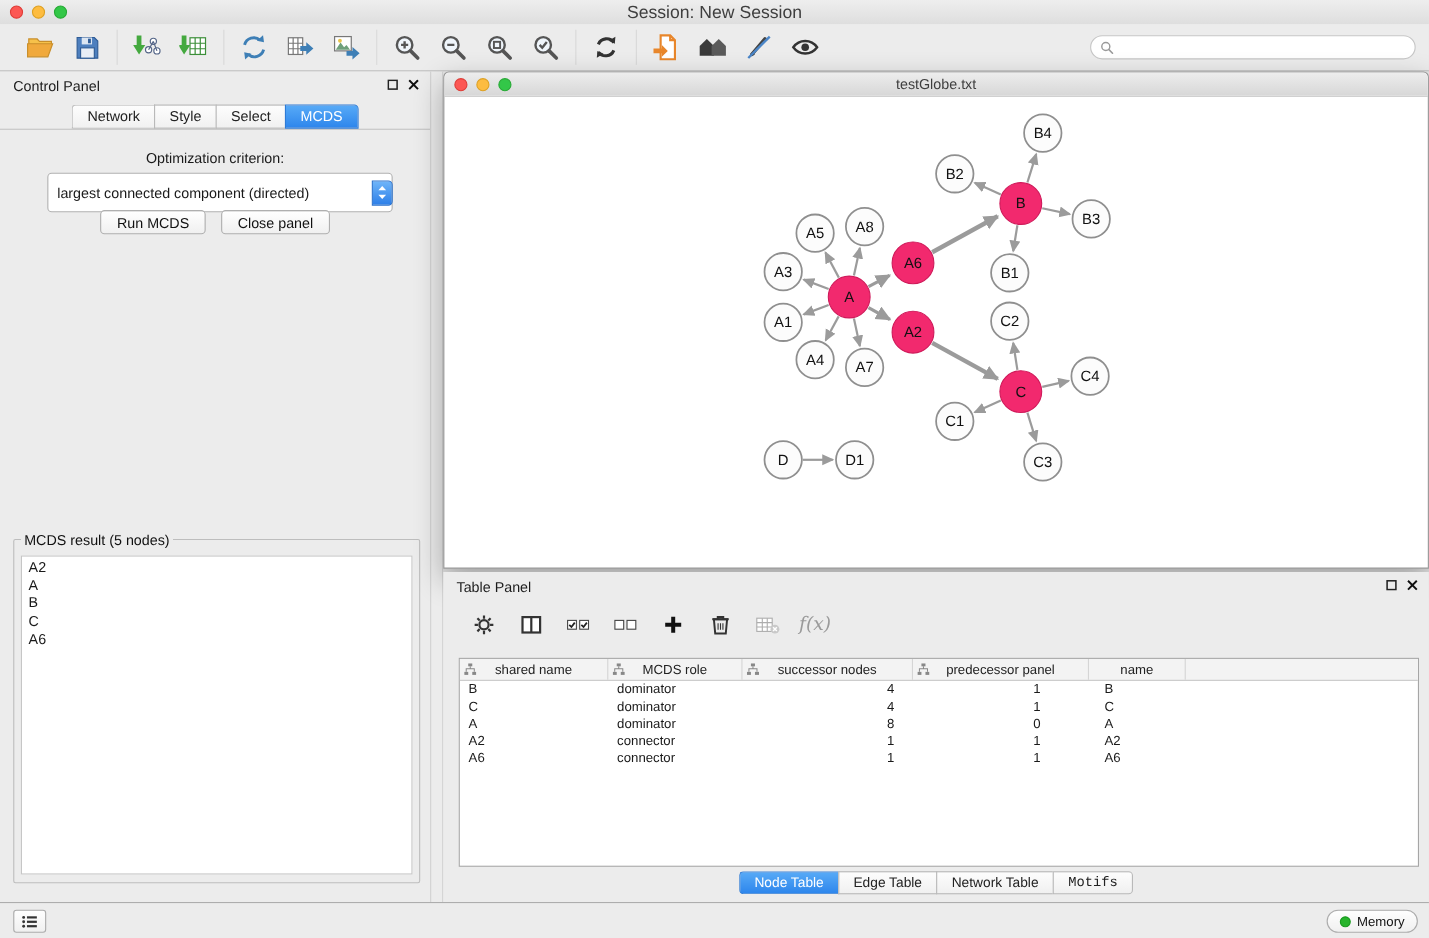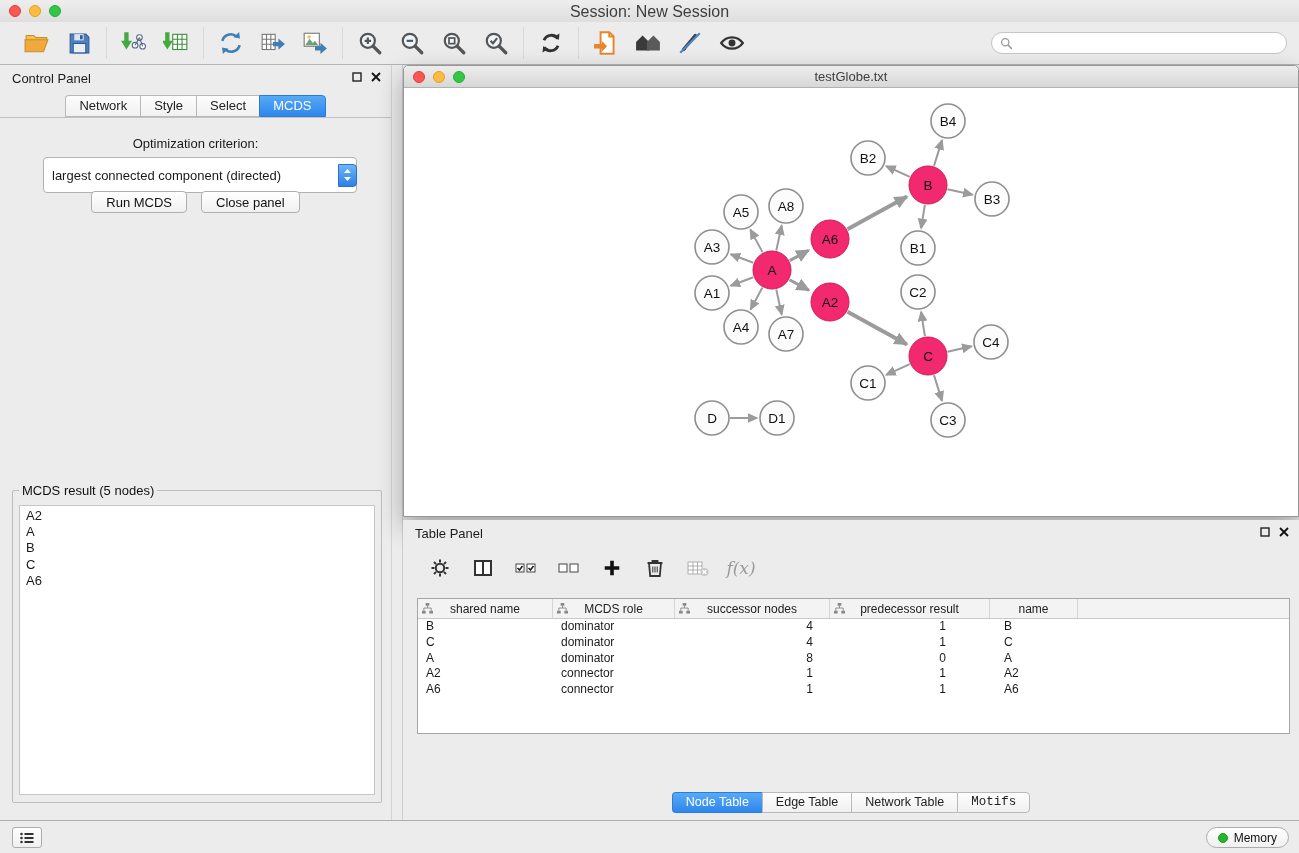--- a/index.html
+++ b/index.html
@@ -54,21 +54,21 @@
 .network-window { position:absolute; left:0; top:0; width:896px; height:452px; background:#fff; border:1px solid #979797; border-radius:5px 5px 0 0; box-shadow:0 10px 26px rgba(0,0,0,0.30); }
 .nw-titlebar { position:absolute; top:0; left:0; right:0; height:22px; background:linear-gradient(#EDEDED,#D7D7D7); border-bottom:1px solid #B1B1B1; border-radius:5px 5px 0 0; }
 .nw-title { position:absolute; left:0; right:0; top:3px; text-align:center; font-size:13px; color:#3E3E3E; }
 .graph { position:absolute; left:0; top:22px; width:894px; height:428px; }
 
 
 .table-panel { position:absolute; left:0; top:455px; right:0; bottom:0; background:#ECECEC; }
 .tp-toolbar { position:absolute; top:30px; left:24px; height:36px; display:flex; align-items:center; gap:17px; }
 .tpbtn { width:26px; height:26px; display:flex; align-items:center; justify-content:center; }
 .fx-label { font-family:"DejaVu Serif",serif; font-style:italic; font-size:17px; color:#9A9A9A; }
-.tablebox { position:absolute; left:14px; right:9px; top:78px; height:136px; background:#fff; border:1px solid #A6A6A6; overflow:hidden; }
+.tablebox { position:absolute; left:14px; right:9px; top:78px; height:190px; background:#fff; border:1px solid #A6A6A6; overflow:hidden; }
 .thead { display:flex; height:20px; background:#F3F3F3; border-bottom:1px solid #C9C9C9; }
 .th { position:relative; border-right:1px solid #D5D5D5; font-size:12px; color:#222; display:flex; align-items:center; justify-content:center; }
 .th .sorticon { position:absolute; left:4px; top:4px; }
 .th.filler { flex:1; border-right:none; }
 .c0 { width:135px; } .c1 { width:122px; } .c2 { width:155px; } .c3 { width:160px; } .c4 { width:88px; }
 .trow { display:flex; height:15.8px; }
 .tcell { font-size:12px; line-height:15.8px; white-space:nowrap; overflow:hidden; }
 .tcell.c0, .tcell.c1 { padding-left:8px; }
 .tcell.c2 { text-align:right; padding-right:17px; }
 .tcell.c3 { text-align:right; padding-right:44px; }
@@ -505,21 +505,21 @@
               </svg></span>
           <span>successor nodes</span>
         </div>
         <div class="th c3">
           <span class="sorticon"><svg width="11" height="11" viewBox="0 0 12 12">
                 <rect x="4" y="0" width="4" height="3" fill="#888"></rect>
                 <rect x="0" y="8.5" width="4" height="3" fill="#888"></rect>
                 <rect x="8" y="8.5" width="4" height="3" fill="#888"></rect>
                 <path d="M6 3v2.5M2 8.5V5.5h8v3" stroke="#888" fill="none"></path>
               </svg></span>
-          <span>predecessor result</span>
+          <span>predecessor panel</span>
         </div>
         <div class="th c4">
           <span>name</span>
         </div>
         <div class="th filler"></div>
       </div>
       <div>
           <div class="trow">
             <div class="tcell c0">B</div>
             <div class="tcell c1">dominator</div>

